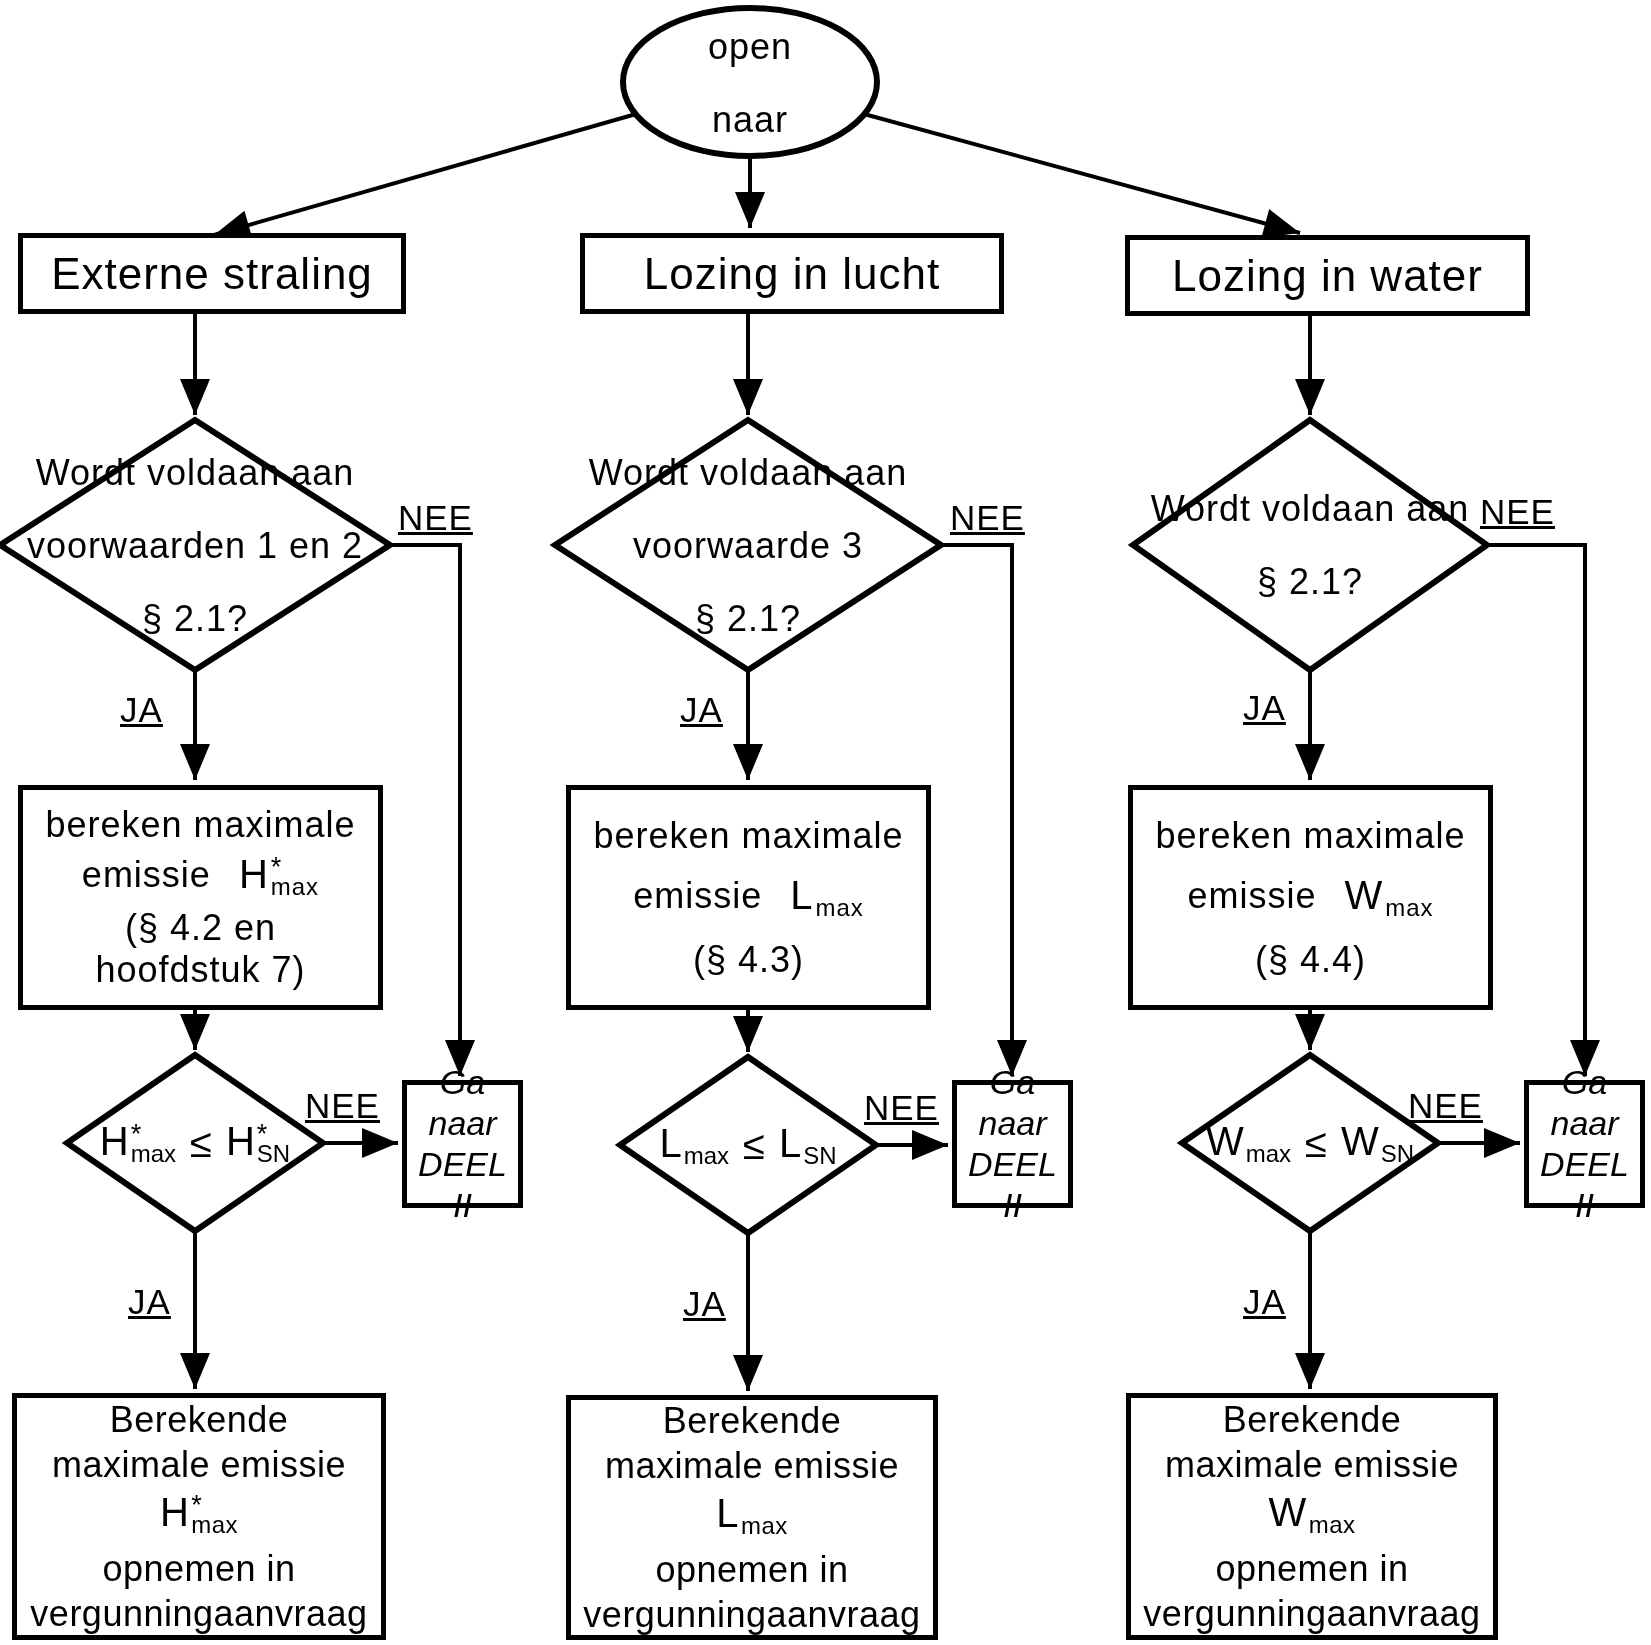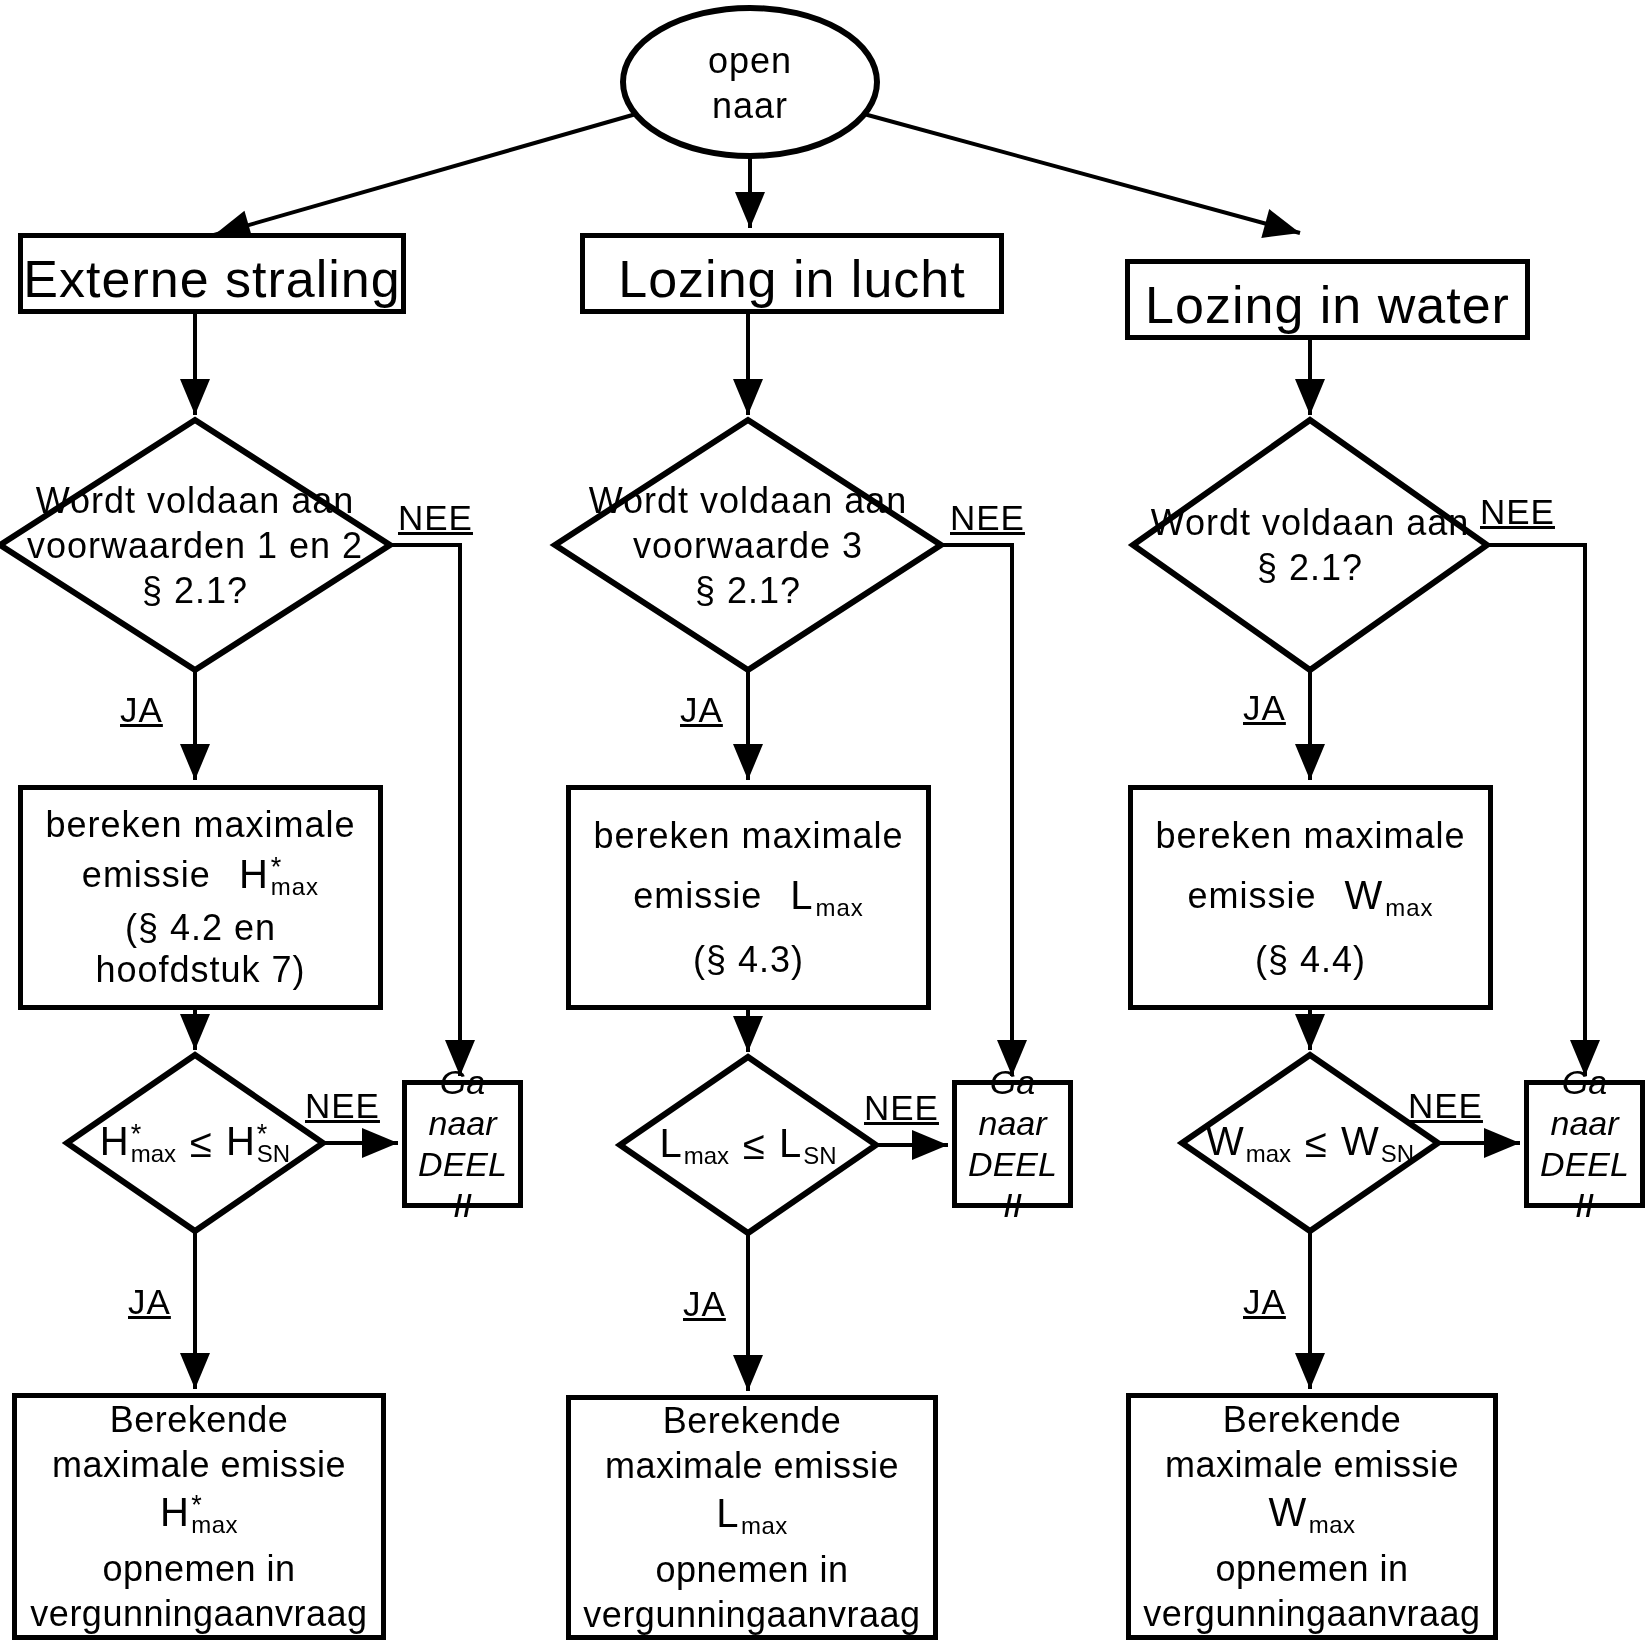--- a/index.html
+++ b/index.html
@@ -7,24 +7,24 @@
     position:relative;width:1651px;height:1645px;background:#fff;
     font-family:"Liberation Sans",sans-serif;color:#000;overflow:hidden;
   }
   svg.wires{position:absolute;left:0;top:0;}
   .node{position:absolute;box-sizing:border-box;}
   .box{
     border:5px solid #000;background:#fff;
     display:flex;flex-direction:column;align-items:center;justify-content:center;
     text-align:center;
   }
-  .header{font-size:52px;letter-spacing:1px;justify-content:flex-end;}
+  .header{font-size:44px;letter-spacing:1px;}
   .dtext{
     display:flex;flex-direction:column;align-items:center;justify-content:center;
-    text-align:center;font-size:36px;line-height:45px;letter-spacing:1px;
+    text-align:center;font-size:36px;line-height:45px;letter-spacing:1px;gap:28px;
   }
   .calc{font-size:36px;justify-content:space-evenly;padding:6px 16px;letter-spacing:1px;}
   .calc .crow{display:flex;align-items:flex-start;justify-content:center;}
   .sym{display:inline-block;line-height:1;white-space:nowrap;}
   .sym .base{display:inline-block;vertical-align:top;}
   .supsub{display:inline-block;vertical-align:top;text-align:left;line-height:1;margin-left:2px;}
   .supsub .sup{display:block;font-size:27px;height:21px;}
   .supsub .sub{display:block;font-size:24px;}
   .calc .sym{font-size:40px;margin-left:28px;}
   .cmp{display:flex;align-items:center;justify-content:center;font-size:40px;}
@@ -89,21 +89,21 @@
     <span>open</span>
     <span>naar</span>
   </div>
 
   <div class="node box header" style="left:18px;top:233px;width:388px;height:81px;">
     <span>Externe straling</span>
   </div>
   <div class="node box header" style="left:580px;top:233px;width:424px;height:81px;">
     <span>Lozing in lucht</span>
   </div>
-  <div class="node box header" style="left:1125px;top:235px;width:405px;height:81px;margin-top:24px;">
+  <div class="node box header" style="left:1125px;top:235px;width:405px;height:81px;">
     <span>Lozing in water</span>
   </div>
 
   <div class="node dtext" style="left:5px;top:477px;width:380px;height:136px;">
     <span>Wordt voldaan aan</span>
     <span>voorwaarden 1 en 2</span>
     <span>§ 2.1?</span>
   </div>
   <div class="node dtext" style="left:558px;top:477px;width:380px;height:136px;">
     <span>Wordt voldaan aan</span>

